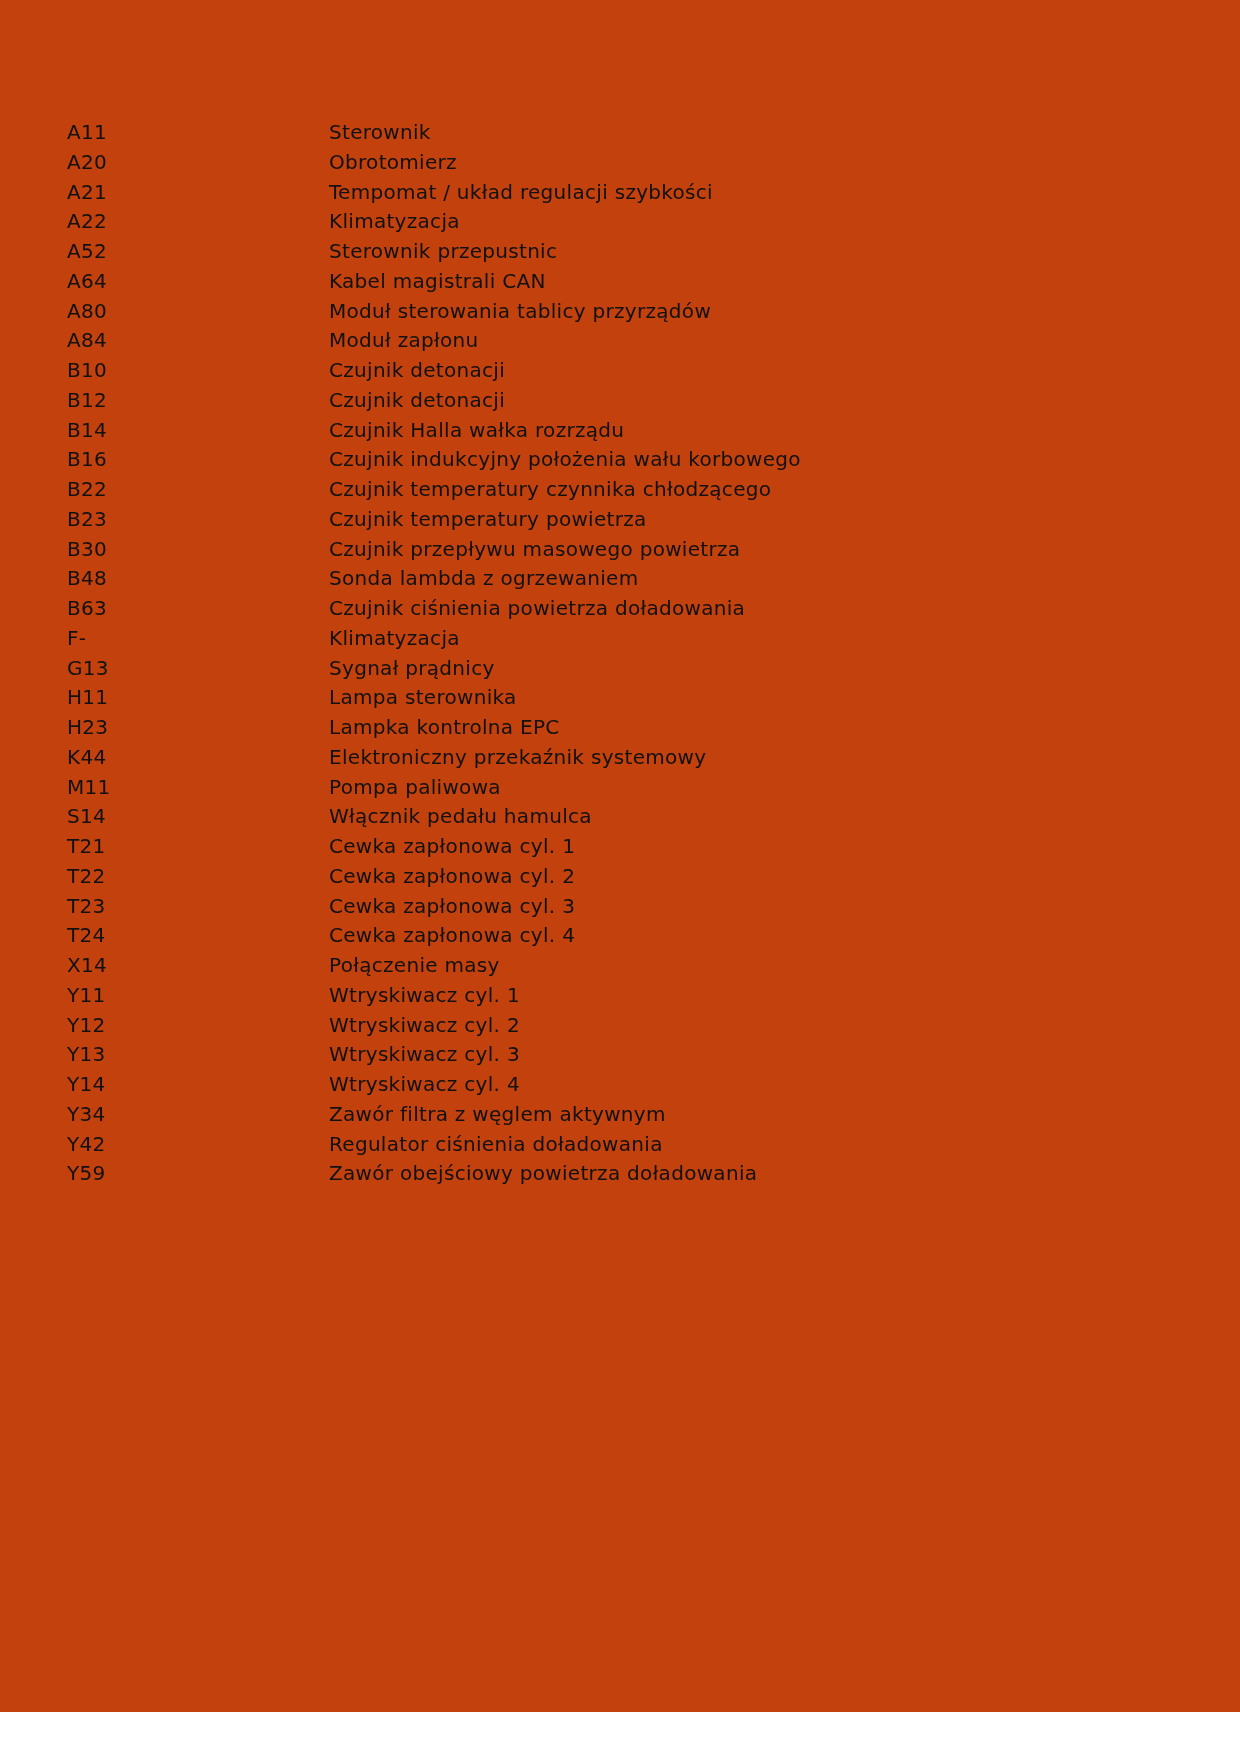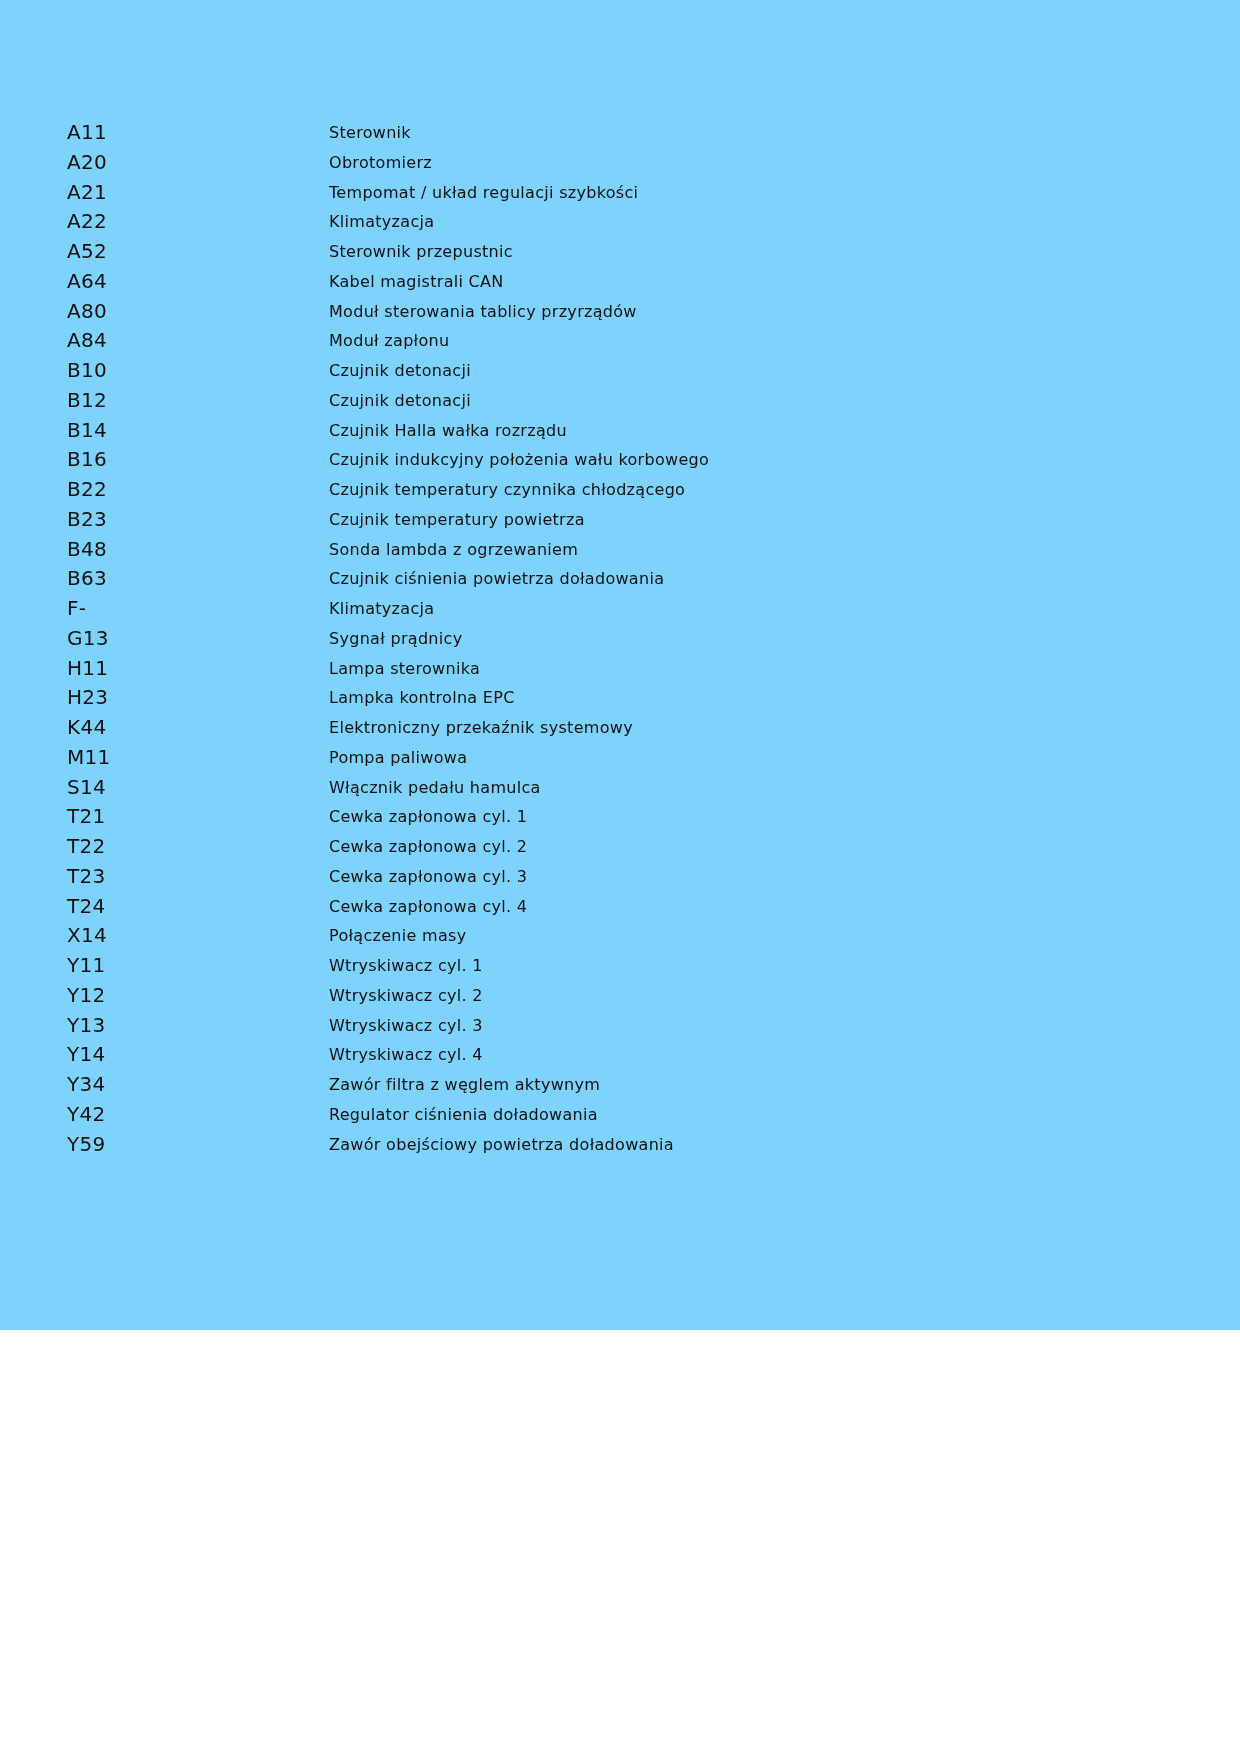--- a/index.html
+++ b/index.html
@@ -13,22 +13,22 @@
       position: relative;
       overflow: hidden;
       font-family: "DejaVu Sans", sans-serif;
       color: #111111;
     }
     .page {
       position: absolute;
       left: 0;
       top: 0;
       width: 1240px;
-      height: 1330px;
-      background: #7dd3fc;
+      height: 1712px;
+      background: #c2410c;
     }
     .legend-table {
       position: absolute;
       left: 67px;
       top: 118px;
       border-collapse: collapse;
     }
     .legend-row {
       height: 29.75px;
     }
@@ -36,21 +36,21 @@
       width: 262px;
       padding: 0;
       font-size: 20px;
       line-height: 29.75px;
       letter-spacing: 0.3px;
       white-space: nowrap;
       vertical-align: middle;
     }
     .desc-cell {
       padding: 0;
-      font-size: 16px;
+      font-size: 20px;
       line-height: 29.75px;
       letter-spacing: 0.3px;
       white-space: nowrap;
       vertical-align: middle;
     }
   </style>
 </head>
 <body>
 
 <div class="page">
@@ -106,20 +106,24 @@
         </tr>
       <tr class="legend-row">
           <td class="code-cell">B22</td>
           <td class="desc-cell">Czujnik temperatury czynnika chłodzącego</td>
         </tr>
       <tr class="legend-row">
           <td class="code-cell">B23</td>
           <td class="desc-cell">Czujnik temperatury powietrza</td>
         </tr>
       <tr class="legend-row">
+          <td class="code-cell">B30</td>
+          <td class="desc-cell">Czujnik przepływu masowego powietrza</td>
+        </tr>
+      <tr class="legend-row">
           <td class="code-cell">B48</td>
           <td class="desc-cell">Sonda lambda z ogrzewaniem</td>
         </tr>
       <tr class="legend-row">
           <td class="code-cell">B63</td>
           <td class="desc-cell">Czujnik ciśnienia powietrza doładowania</td>
         </tr>
       <tr class="legend-row">
           <td class="code-cell">F-</td>
           <td class="desc-cell">Klimatyzacja</td>

